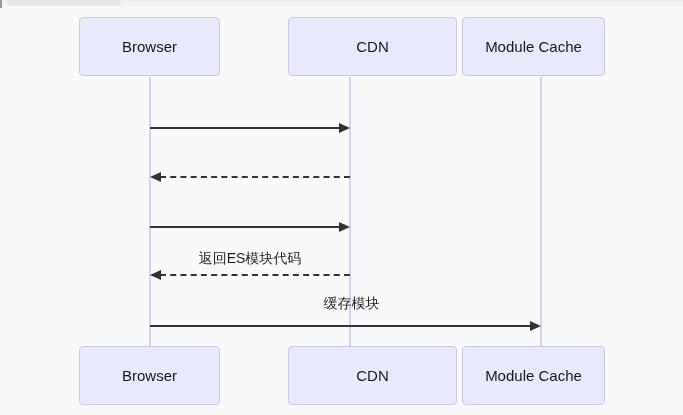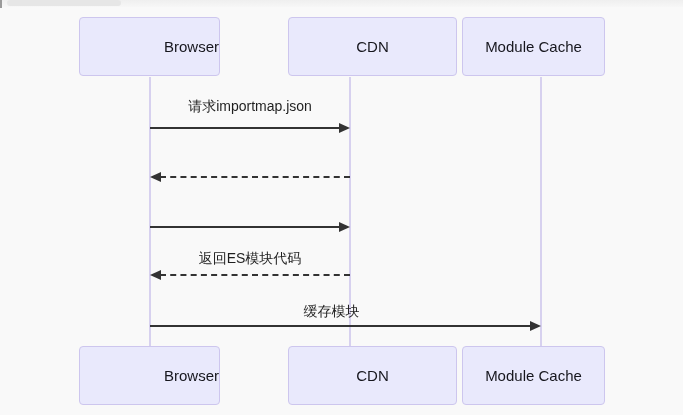--- a/index.html
+++ b/index.html
@@ -29,40 +29,40 @@
   
   .actor{
     position:absolute;height:59px;
     background:#e9e9fc;
     border:1px solid #cdc6ee;
     border-radius:4px;
     display:flex;align-items:center;justify-content:center;
     font-size:15px;color:#16161d;
     box-sizing:border-box;
   }
-  .actor.a0{left:79px;width:141px;justify-content:flex-end;}
+  .actor.a0{left:79px;width:141px;}
   .actor.a1{left:288px;width:169px;}
   .actor.a2{left:462px;width:143px;}
   .actor.top{top:17px;}
   .actor.bottom{top:346px;}
   
   .lifeline{
     position:absolute;top:77px;height:270px;width:2px;
     background:#d7d1ef;
   }
   .lifeline.l0{left:149px;}
   .lifeline.l1{left:349px;}
   .lifeline.l2{left:540px;}
   
   .msg-label{
     position:absolute;height:20px;line-height:20px;
     text-align:center;font-size:14px;color:#1f1f1f;
   }
   .msg-label.short{left:150px;width:200px;}
-  .msg-label.long{left:136px;width:391px;margin-top:8px;}
+  .msg-label.long{left:156px;width:391px;}
   .y-lab1{top:96px;}
   .y-lab2{top:145px;}
   .y-lab3{top:195px;}
   .y-lab4{top:248px;}
   .y-lab5{top:293px;}
   
   .msg-line{position:absolute;height:0;}
   .msg-line.solid{border-top:2px solid #333333;}
   .msg-line.dashed{border-top:2px dashed #333333;}
   .span-short-solid{left:150px;width:191px;}
@@ -100,21 +100,20 @@
     <span>CDN</span>
   </div>
   <div class="actor top a2">
     <span>Module Cache</span>
   </div>
 
   <div class="lifeline l0"></div>
   <div class="lifeline l1"></div>
   <div class="lifeline l2"></div>
 
-  <div class="msg-label short y-lab1">请求importmap.json</div>
   <div class="msg-line solid span-short-solid y-line1"></div>
   <div class="head right h1"></div>
 
   <div class="msg-line dashed span-short-dashed y-line2"></div>
   <div class="head left h2"></div>
 
   <div class="msg-line solid span-short-solid y-line3"></div>
   <div class="head right h3"></div>
 
   <div class="msg-label short y-lab4">返回ES模块代码</div>

